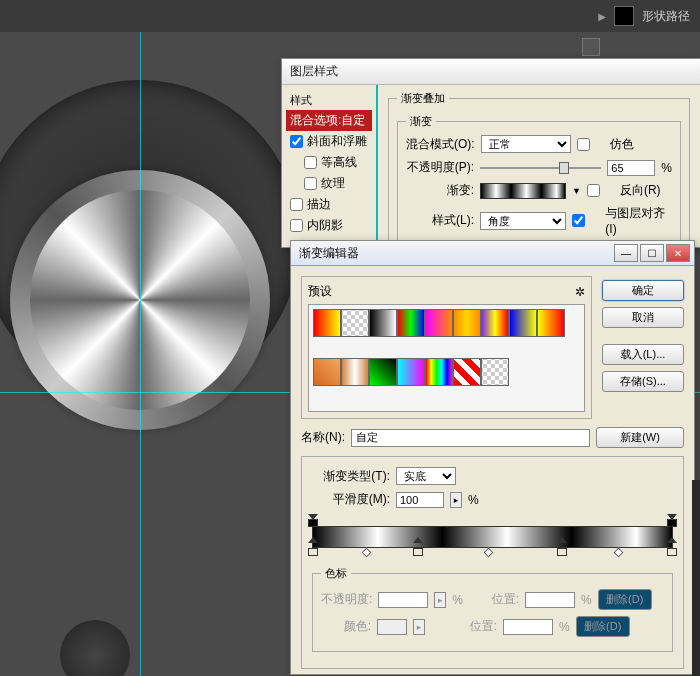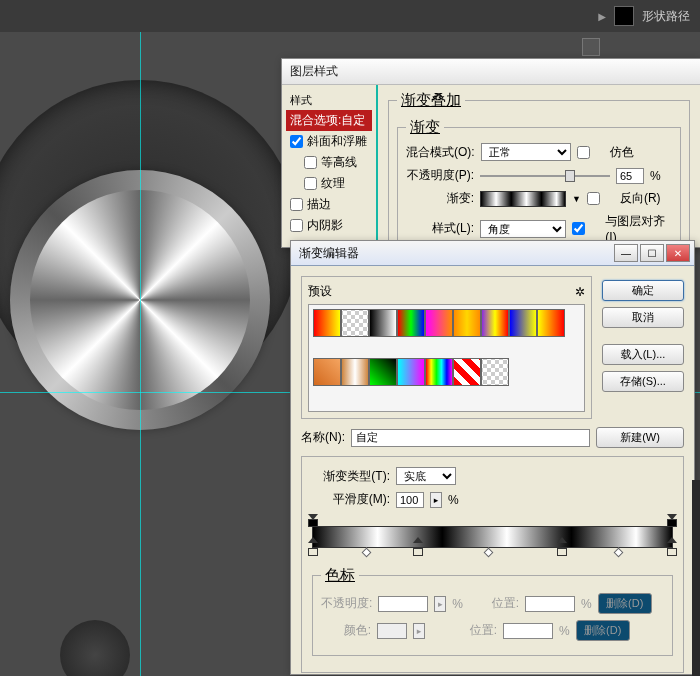--- a/index.html
+++ b/index.html
@@ -60,27 +60,27 @@
 .ls-left {
   width: 96px; padding: 6px 4px;
   border-right: 2px solid #14b8a6;
 }
 .ls-section-title { font-size: 11px; padding: 2px 4px; }
 .ls-item { display: flex; align-items: center; gap: 4px; padding: 2px 4px; font-size: 11px; }
 .ls-item.selected { background: #b91c1c; color: #fff; }
 .ls-item input[type=checkbox] { margin: 0; }
 .ls-right { flex: 1; padding: 6px 10px; position: relative; }
 fieldset { border: 1px solid #aaa; padding: 8px; margin-bottom: 6px; }
-legend { font-size: 15px; padding: 0 4px; text-decoration: underline; }
+legend { font-size: 11px; padding: 0 4px; }
 .row { display: flex; align-items: center; gap: 6px; margin-bottom: 6px; font-size: 11px; }
 .row label { min-width: 68px; text-align: right; }
 .row select, .row input[type=text] {
   border: 1px solid #888; background: #fff; font-size: 11px; padding: 1px 3px;
 }
-.row input[type=text] { width: 28px; }
+.row input[type=text] { width: 48px; }
 .row select { width: 90px; height: 18px; }
 .gradient-preview {
   width: 86px; height: 16px; border: 1px solid #333;
   background: linear-gradient(90deg, #000 0%, #fff 18%, #000 36%, #fff 54%, #000 72%, #fff 90%, #000 100%);
 }
 .slider-track { flex: 1; height: 2px; background: #999; position: relative; max-width: 130px; }
 .slider-thumb { position: absolute; top: -5px; left: 65%; width: 10px; height: 12px; background: #ddd; border: 1px solid #666; }
 .angle-dial {
   width: 24px; height: 24px; border: 1px solid #666; border-radius: 50%; background: #fff;
   position: relative;

